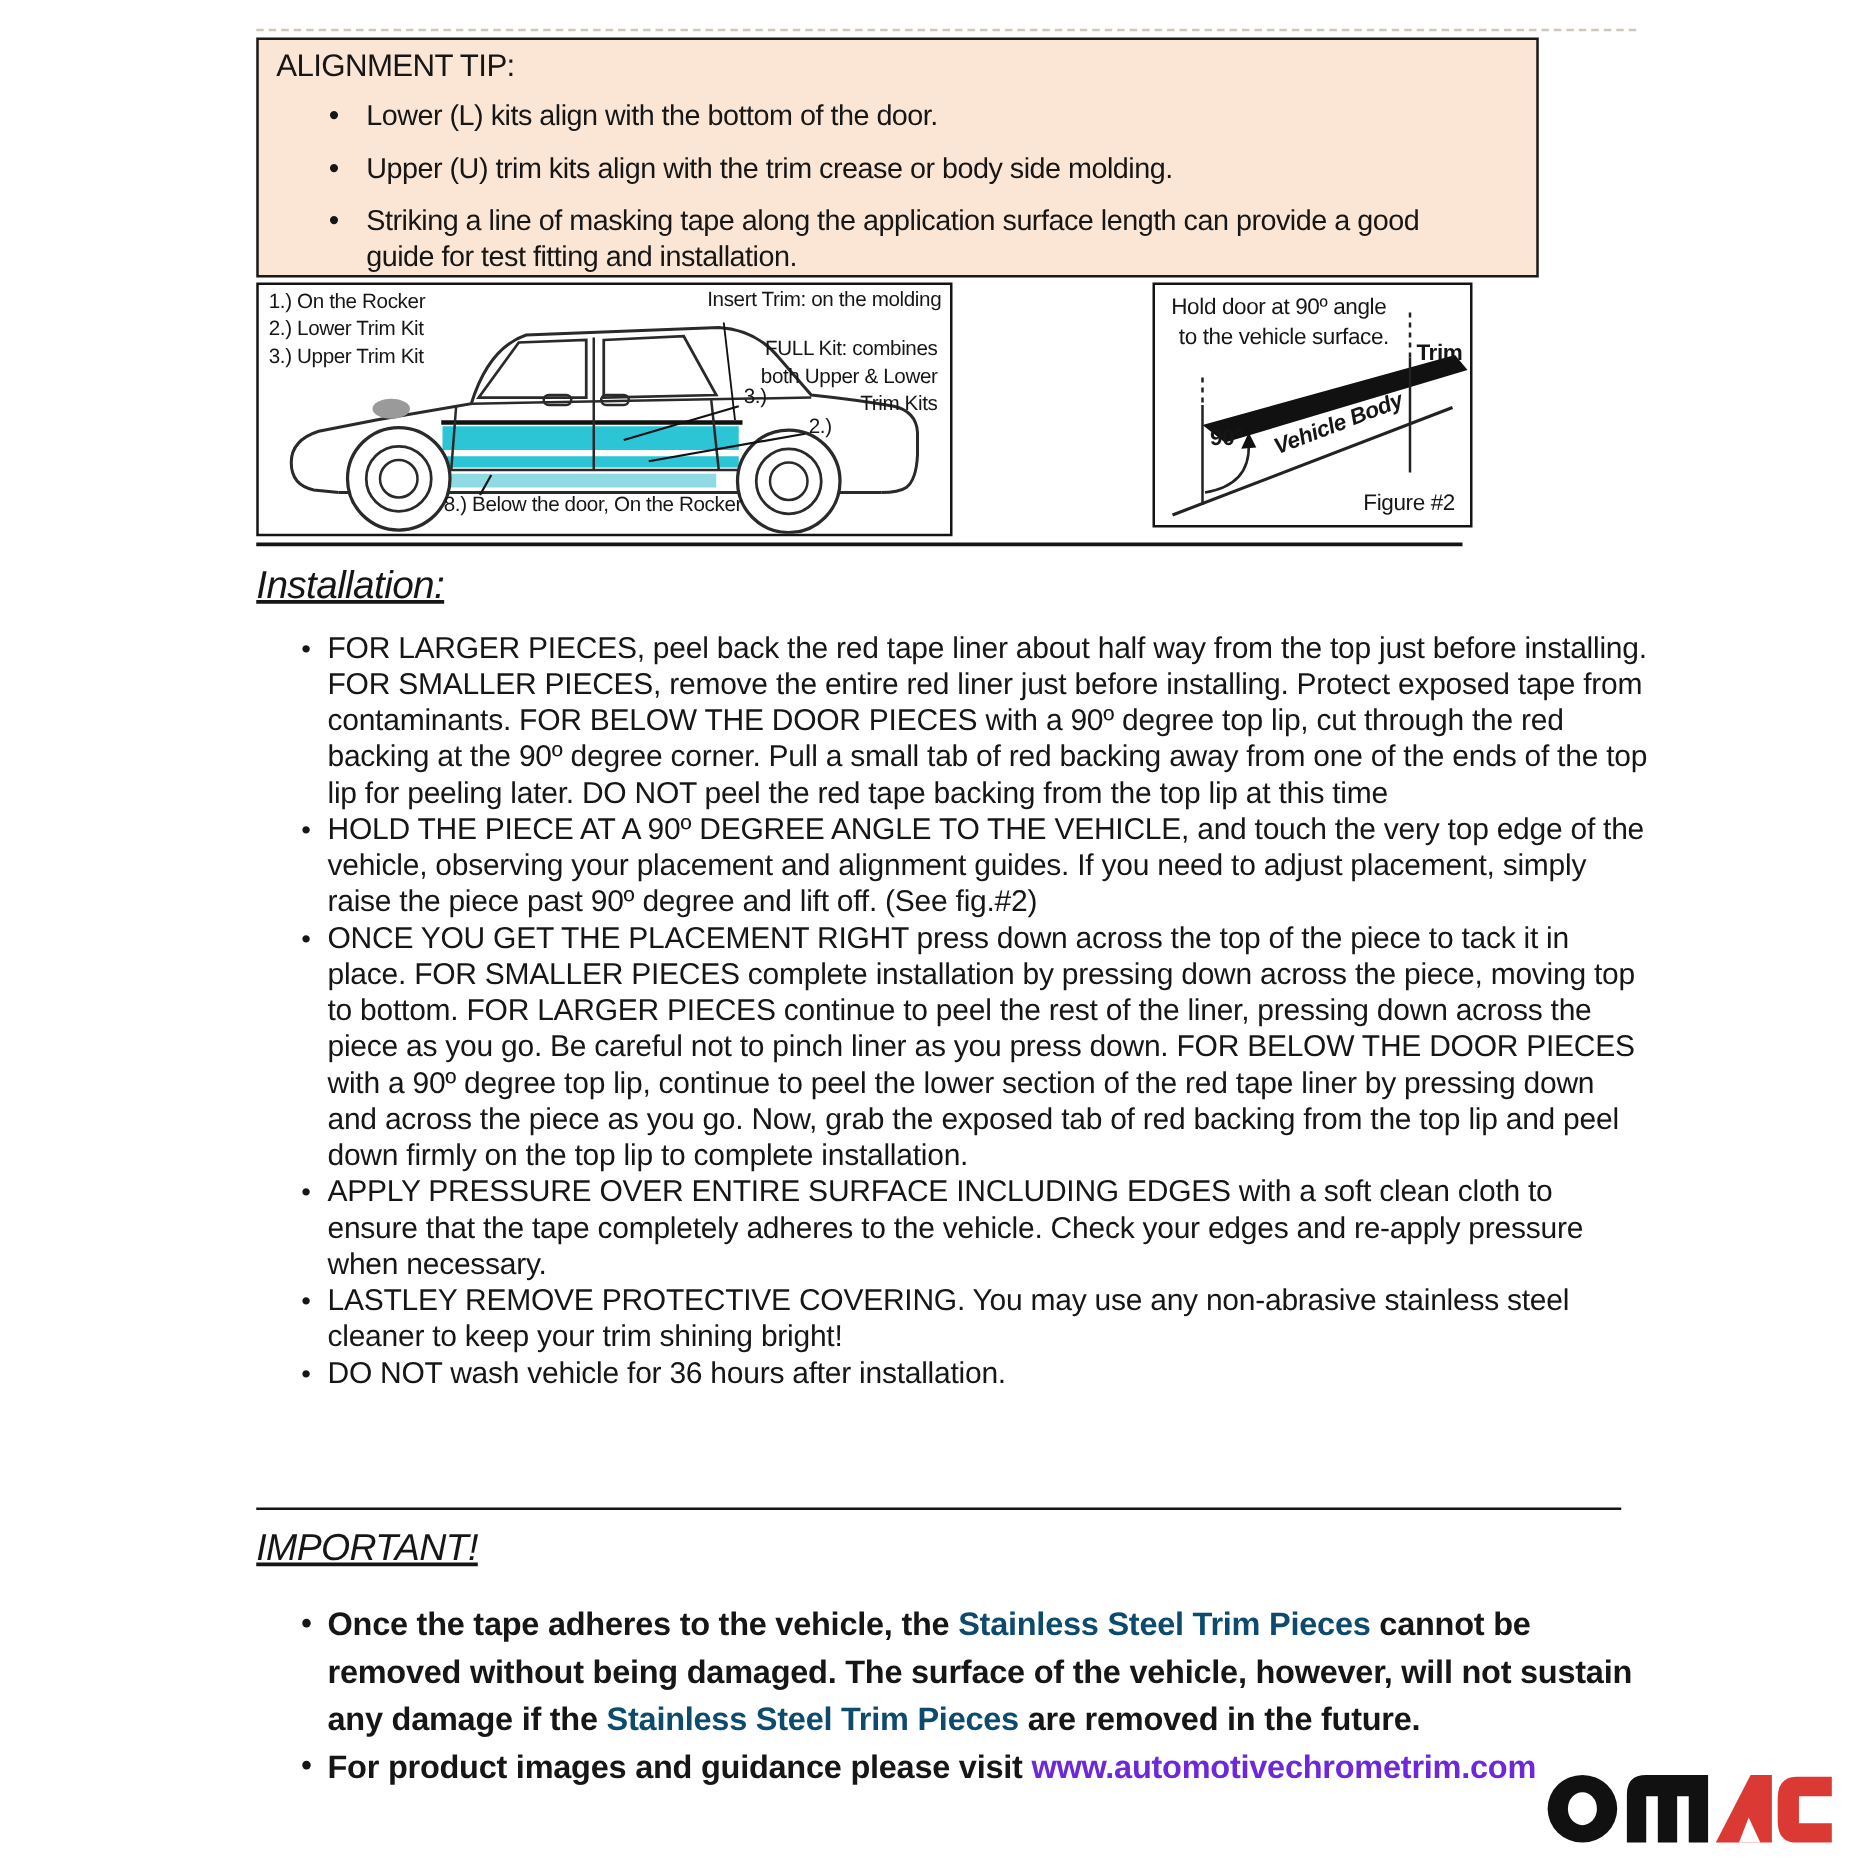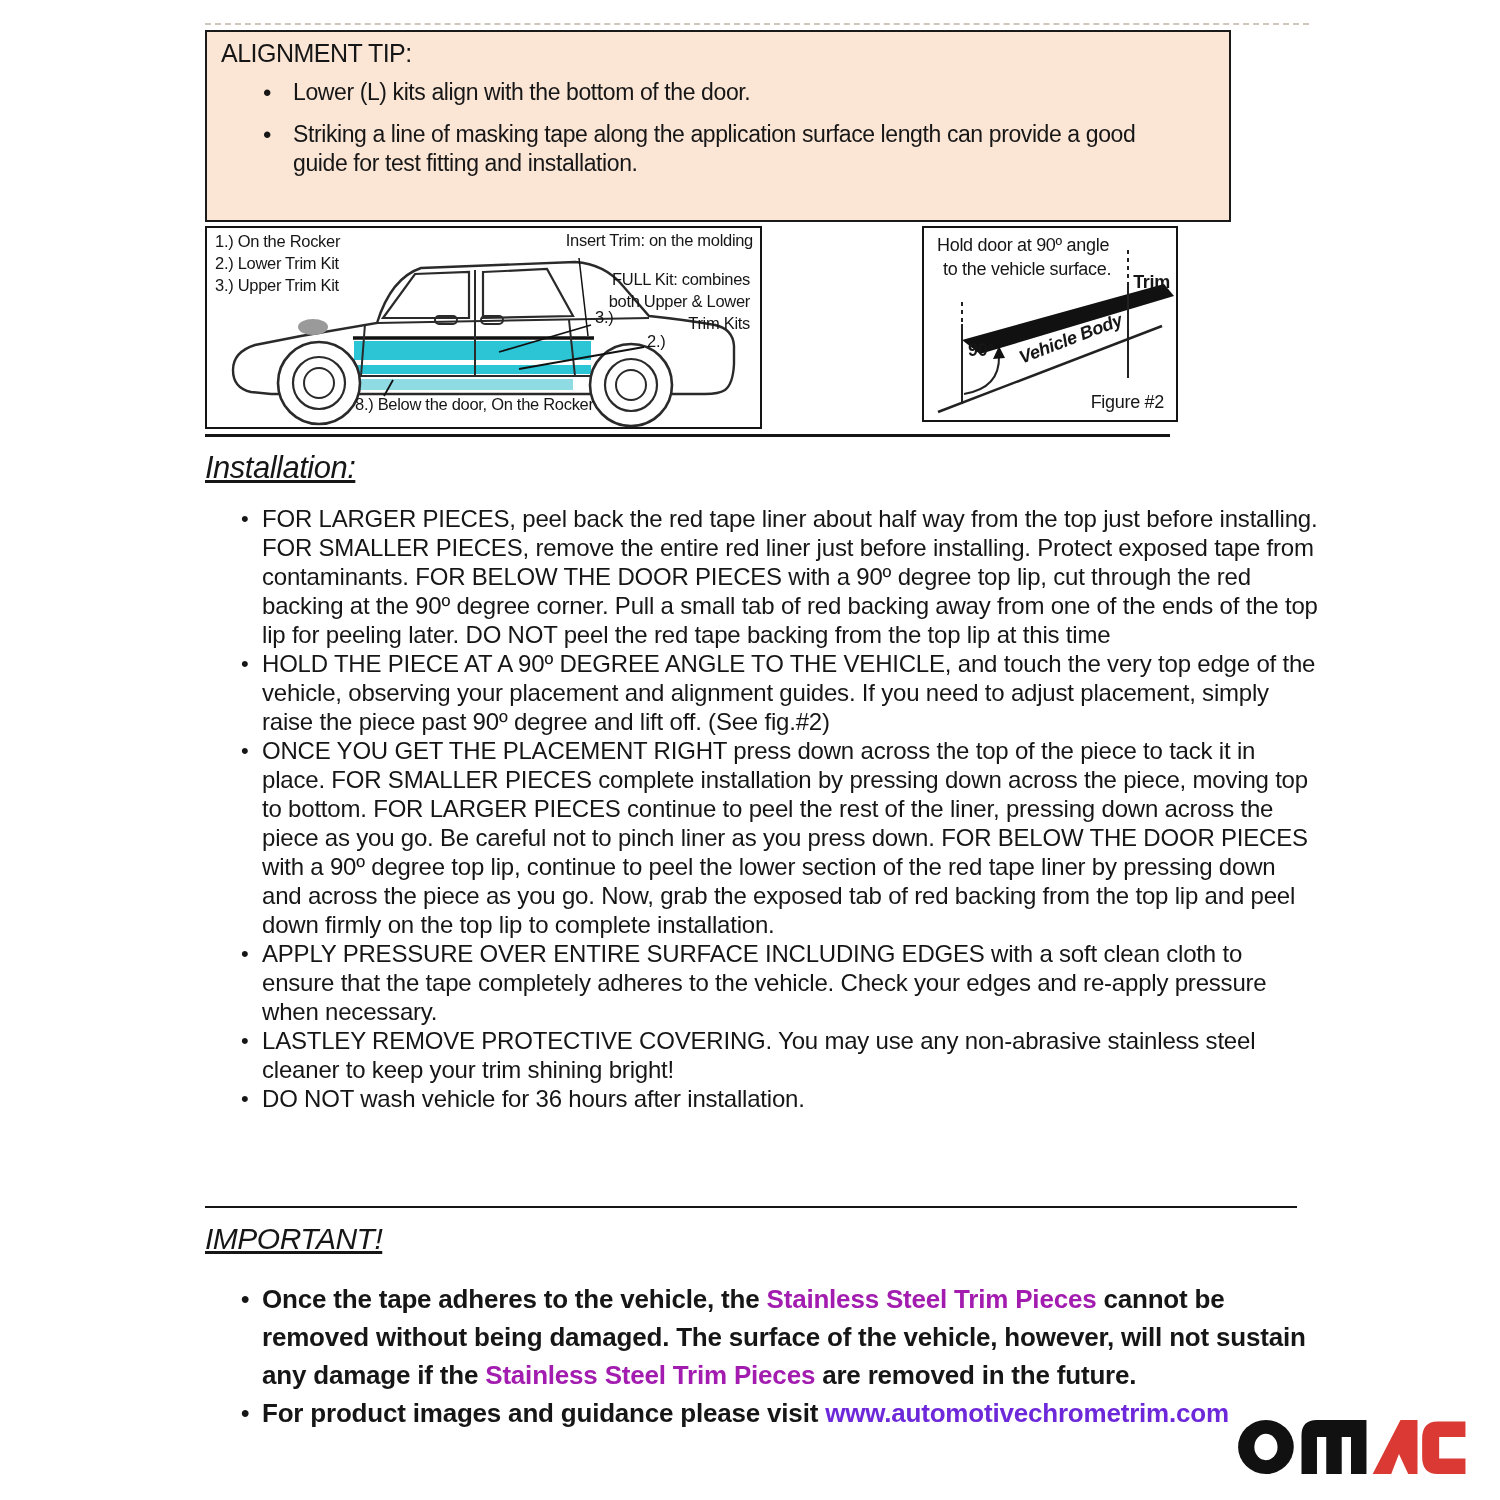--- a/index.html
+++ b/index.html
@@ -56,34 +56,35 @@
 
   .separator{left:205px;top:1206px;width:1092px;height:2px;background:#151515;}
 
   
   .important-heading{left:205px;top:1222px;margin:0;font-size:30px;font-weight:normal;
     font-style:italic;text-decoration:underline;letter-spacing:-0.5px;}
   .important-list{left:205px;top:1280px;width:1075px;margin:0;padding:0 0 0 57px;
     list-style:none;font-size:26px;font-weight:bold;line-height:38px;letter-spacing:-0.2px;}
   .important-list li{position:relative;}
   .important-list li::before{content:"\2022";position:absolute;left:-21px;font-size:24px;}
-  .important-list .red{color:#a21caf;}
+  .important-list .red{color:#0c4a6e;}
   .important-list .link{color:#6d28d9;cursor:pointer;}
 
   .logo{left:1235px;top:1412px;}
 </style>
 </head>
 <body>
 
 <div class="abs top-dashed"></div>
 
 <section class="abs tip-box">
   <div class="tip-title">ALIGNMENT TIP:</div>
   <ul class="tip-list">
       <li><span>Lower (L) kits align with the bottom of the door.</span></li>
+      <li><span>Upper (U) trim kits align with the trim crease or body side molding.</span></li>
       <li><span>Striking a line of masking tape along the application surface length can provide a good guide for test fitting and installation.</span></li>
     </ul>
 </section>
 
 <section class="abs car-box">
   <svg width="553" height="199" viewBox="0 0 553 199" style="position:absolute;left:0;top:0;">
 
     <path d="M64,166 L44,164 Q26,160 26,142 Q26,124 48,117 L94,108 L170,95 Q184,50 214,40 L368,34 Q398,36 416,58 L442,88 Q480,92 508,97 Q526,101 527,118 L527,136 Q526,156 518,162 Q512,166 498,166" fill="#ffffff" stroke="#2a2a2a" stroke-width="2.4"></path>
     <line x1="64" y1="166" x2="498" y2="166" stroke="#2a2a2a" stroke-width="2.4"></line>
 

